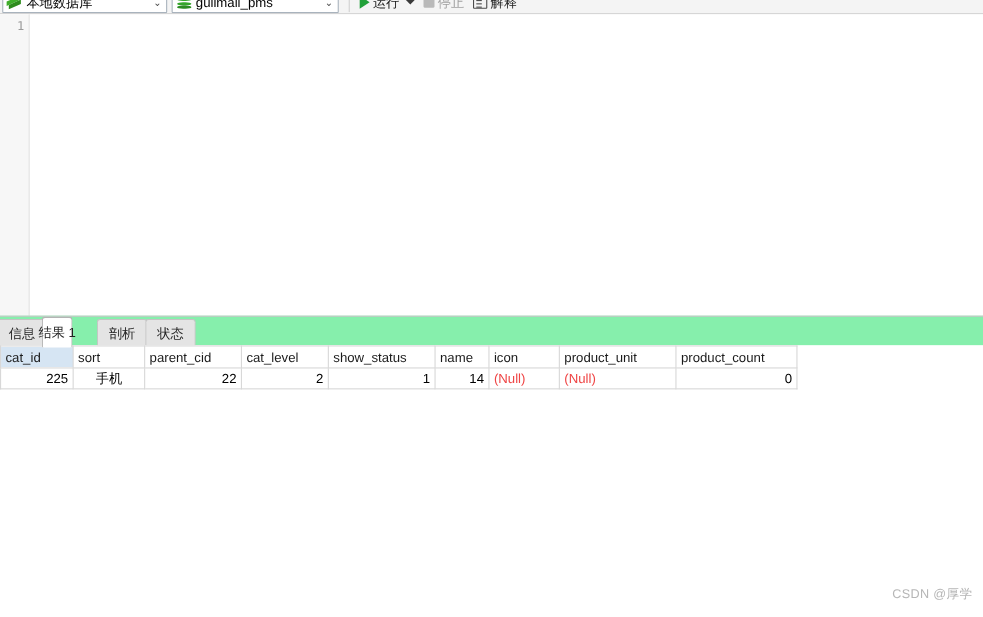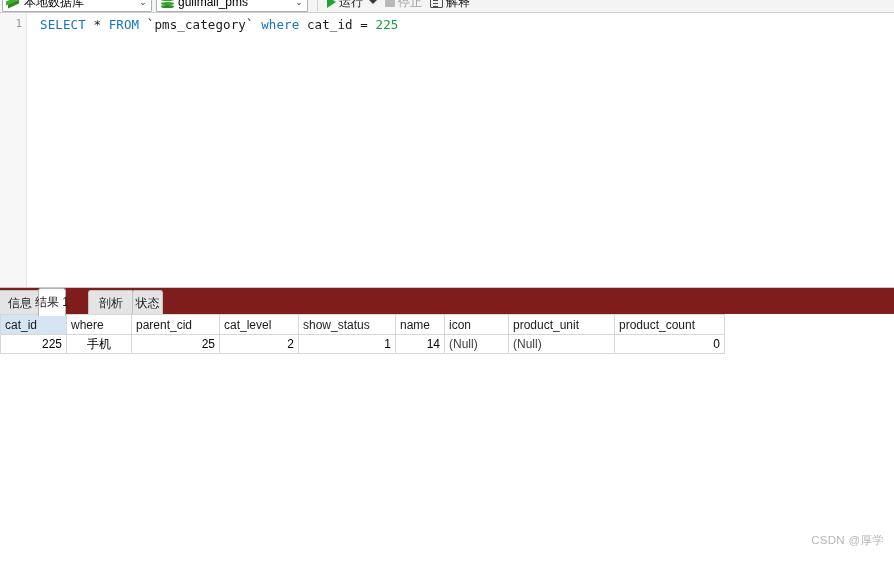--- a/index.html
+++ b/index.html
@@ -194,21 +194,21 @@
   .txt  { color: #1c1c1c; }
   .num  { color: #11a13a; }
 
   
   .tabbar {
     position: absolute;
     left: 0;
     top: 287px;
     width: 894px;
     height: 27px;
-    background: #7f1d1d;
+    background: #86efac;
     border-top: 1px solid #c7c7c7;
     box-sizing: border-box;
   }
   .tab {
     position: absolute;
     top: 2px;
     height: 25px;
     background: #e4e4e4;
     border: 1px solid #c3c3c3;
     border-bottom: none;
@@ -266,21 +266,21 @@
     font-size: 12px;
     height: 20px;
   }
   table.rs thead th.sel {
     background: #d6e5f3;
   }
   table.rs tbody td.num-cell { text-align: right; }
   table.rs tbody td.txt-cell { text-align: center; }
   table.rs tbody td.null-cell {
     text-align: left;
-    color: #404040;
+    color: #ef4444;
   }
   table.rs tbody tr td:first-child { border-left: 1px solid #d8d8d8; }
   table.rs thead tr th:first-child { border-left: 1px solid #d8d8d8; }
 
   
   .watermark {
     position: absolute;
     right: 10px;
     bottom: 13px;
     font-size: 11.5px;
@@ -332,69 +332,68 @@
       <span class="lbl">解释</span>
     </div>
 
   </div>
 </div>
 
 <div class="editor">
   <div class="gutter">
     <span class="linenum">1</span>
   </div>
-  <div class="code"><span class="kw">SELECT</span><span class="txt"> * </span><span class="kw">FROM</span><span class="txt"> `pms_category` </span><span class="kw">where</span><span class="txt"> cat_id = </span><span class="num">225</span></div>
 </div>
 
 <div class="tabbar">
     <div class="tab" style="left: -6px; width: 52px;">
       <span>信息</span>
     </div>
     <div class="tab active" style="left: 38px; width: 28px;">
       <span>结果 1</span>
     </div>
     <div class="tab" style="left: 88px; width: 46px; align-items: center;">
       <span>剖析</span>
     </div>
-    <div class="tab" style="left: 132px; width: 31px;">
+    <div class="tab" style="left: 132px; width: 46px;">
       <span>状态</span>
     </div>
   </div>
 
 <div class="grid">
   <table class="rs">
     <colgroup>
         <col style="width: 66px;">
         <col style="width: 65px;">
         <col style="width: 88px;">
         <col style="width: 79px;">
         <col style="width: 97px;">
         <col style="width: 49px;">
         <col style="width: 64px;">
         <col style="width: 106px;">
         <col style="width: 110px;">
       </colgroup>
     <thead>
       <tr>
           <th class="sel"><span>cat_id</span></th>
-          <th><span>where</span></th>
+          <th><span>sort</span></th>
           <th><span>parent_cid</span></th>
           <th><span>cat_level</span></th>
           <th><span>show_status</span></th>
           <th><span>name</span></th>
           <th><span>icon</span></th>
           <th><span>product_unit</span></th>
           <th><span>product_count</span></th>
         </tr>
     </thead>
     <tbody>
         <tr>
           <td class="num-cell">225</td>
           <td class="txt-cell">手机</td>
-          <td class="num-cell">25</td>
+          <td class="num-cell">22</td>
           <td class="num-cell">2</td>
           <td class="num-cell">1</td>
           <td class="num-cell">14</td>
           <td class="null-cell">(Null)</td>
           <td class="null-cell">(Null)</td>
           <td class="num-cell">0</td>
         </tr>
       </tbody>
   </table>
 </div>

